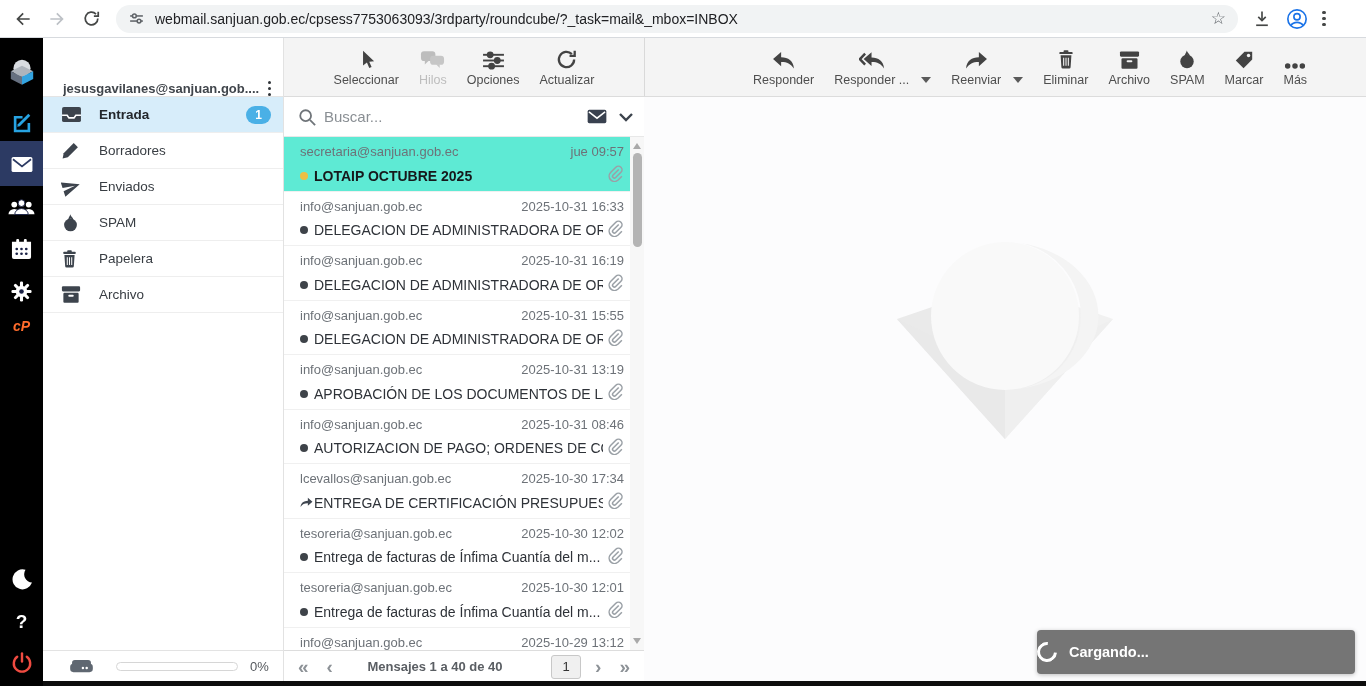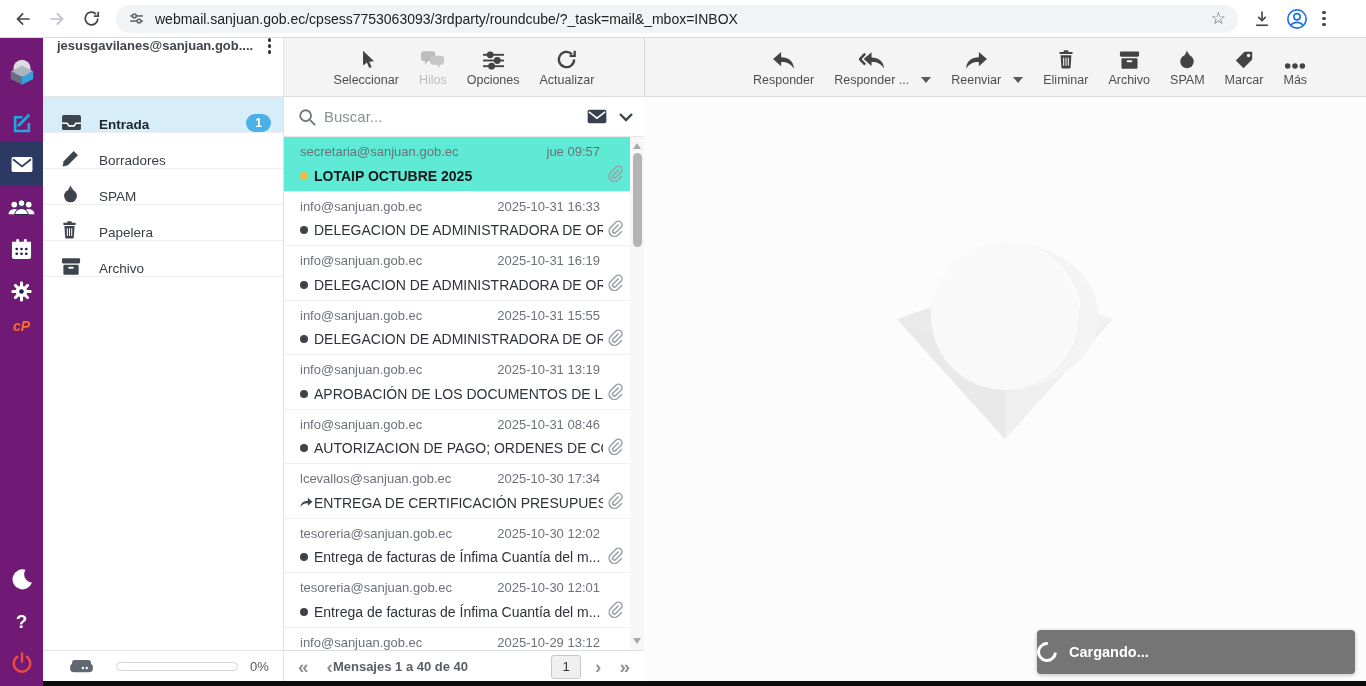--- a/index.html
+++ b/index.html
@@ -13,31 +13,31 @@
   #urlbar .url-text { flex:1; font-size:14px; color:#202124; white-space:nowrap; overflow:hidden; margin-left:10px; }
   .star { font-size:17px; color:#5f6368; }
   #chrome .right-icons { display:flex; align-items:center; gap:14px; margin-left:14px; }
   .vdots { display:flex; flex-direction:column; gap:2.5px; align-items:center; }
   .vdots i { width:3.5px; height:3.5px; border-radius:50%; background:#454746; }
 
   
   #app { position:absolute; left:0; top:38px; width:1366px; height:648px; background:#fff; }
 
   
-  #nav { position:absolute; left:0; top:0; width:43px; height:648px; background:#701a75; }
+  #nav { position:absolute; left:0; top:0; width:43px; height:648px; background:#000000; }
   .nav-item { position:absolute; left:0; width:43px; display:flex; align-items:center; justify-content:center; cursor:pointer; }
   #nav-mail-tile { position:absolute; left:0; top:103px; width:43px; height:45px; background:#2c3a63; }
   .cp-logo { color:#ff6c2c; font-weight:bold; font-style:italic; font-size:14px; }
   .help-glyph { color:#fff; font-weight:bold; font-size:19px; }
 
   
   #folders { position:absolute; left:43px; top:0; width:241px; height:648px; background:#fff; border-right:1px solid #e2e2e2; }
-  #acct-row { height:59px; border-bottom:1px solid #e4e4e4; display:flex; align-items:flex-start; padding:0 12px 0 14px; }
+  #acct-row { height:59px; border-bottom:1px solid #e4e4e4; display:flex; align-items:flex-end; padding:0 12px 0 20px; }
   #acct-row .acct { flex:1; font-size:13px; font-weight:bold; color:#40454b; white-space:nowrap; overflow:hidden; }
-  .folder { height:36px; display:flex; align-items:flex-end; padding:0 12px 0 18px; border-bottom:1px solid #eeeeee; font-size:13.5px; color:#383d43; cursor:pointer; }
+  .folder { height:36px; display:flex; align-items:center; padding:0 12px 0 18px; border-bottom:1px solid #eeeeee; font-size:13.5px; color:#383d43; cursor:pointer; }
   .folder .f-icon { width:22px; height:20px; margin-right:16px; display:flex; align-items:center; }
   .folder.active { background:#d7edfa; font-weight:bold; color:#23272c; }
   .folder .flabel { flex:1; }
   .badge { background:#4ab0e6; color:#fff; font-size:12px; font-weight:bold; border-radius:10px; padding:2px 9px; }
   #folders-footer { position:absolute; left:0; bottom:0; width:240px; height:36px; border-top:1px solid #e3e3e3; display:flex; align-items:center; padding:0 12px 4px 26px; background:#fff; }
   #quota-bar { width:122px; height:9px; border:1px solid #d6d6d6; border-radius:5px; margin-left:22px; background:#fff; }
   #quota-pct { margin-left:12px; font-size:13px; color:#55595e; }
 
   
   #topbar { position:absolute; left:284px; top:0; width:1082px; height:59px; background:#f4f4f4; border-bottom:1px solid #dcdcdc; display:flex; }
@@ -51,21 +51,21 @@
 
   
   #listcol { position:absolute; left:284px; top:59px; width:360px; height:589px; background:#fff; }
   #searchrow { height:40px; border-bottom:1px solid #e8e8e8; display:flex; align-items:center; padding:0 10px 0 14px; }
   #searchrow input { flex:1; border:none; outline:none; font-size:15px; color:#333; margin-left:8px; background:transparent; font-family:"Liberation Sans",sans-serif; }
   #searchrow input::placeholder { color:#8a8f94; }
   #rows { position:absolute; left:0; top:40px; width:346px; height:513px; overflow:hidden; }
   .mrow { height:54.5px; border-bottom:1px solid #f0f0f0; padding:7px 6px 0 16px; cursor:pointer; background:#fff; }
   .mrow.selected { background:#5eead4; }
   .mline1 { display:flex; justify-content:space-between; font-size:13px; color:#6d7278; }
-  .mline1 .mdate { margin-right:24px; }
+  .mline1 .mdate { }
   .mline2 { display:flex; align-items:center; margin-top:6px; }
   .ind { width:14px; display:flex; align-items:center; flex:none; }
   .ind::before { content:""; width:8px; height:8px; border-radius:50%; background:#3e4349; }
   .ind[data-indicator="dot-orange"]::before { background:#eebf45; }
   .ind[data-indicator="forward"]::before, .ind[data-indicator="none"]::before { display:none; }
   .ind svg { display:none; }
   .ind[data-indicator="forward"] svg { display:block; }
   .msubj { flex:1; font-size:14px; font-weight:500; color:#2e3238; white-space:nowrap; overflow:hidden; }
   .mrow.selected .msubj { font-weight:bold; color:#16181b; }
   .clip { flex:none; margin-left:4px; }
@@ -73,21 +73,21 @@
   
   #sbar { position:absolute; right:0; top:40px; width:14px; height:513px; background:#f7f7f7; }
   .sb-arrow { position:absolute; left:3px; width:0; height:0; border-left:4px solid transparent; border-right:4px solid transparent; }
   .sb-up { top:6px; border-bottom:6px solid #a9a9a9; }
   .sb-down { bottom:6px; border-top:6px solid #a9a9a9; }
   #sb-thumb { position:absolute; left:2.5px; top:16px; width:9px; height:94px; border-radius:5px; background:#b4b4b4; }
 
   
   #pager { position:absolute; left:284px; top:612px; width:360px; height:36px; background:#fff; border-top:1px solid #dddddd; display:flex; align-items:center; padding:0 14px 4px 14px; }
   .pg-nav { font-size:19px; font-weight:bold; color:#8d9297; cursor:pointer; line-height:1; }
-  #pg-label { flex:1; text-align:left; font-size:13px; font-weight:bold; color:#5a5e63; }
+  #pg-label { flex:1; text-align:center; font-size:13px; font-weight:bold; color:#5a5e63; }
   #pg-box { width:30px; height:24px; background:#f0f0f0; border:1px solid #c8c8c8; border-radius:3px; font-size:13px; color:#333; text-align:center; line-height:22px; margin:0 14px; }
   #pager .gap { width:18px; }
 
   
   #preview { position:absolute; left:644px; top:59px; width:722px; height:589px; background:#fcfcfd; }
 
   
   #toast { position:absolute; left:1037px; top:592px; width:318px; height:44px; background:#757575; border-radius:4px; display:flex; align-items:center; box-shadow:0 1px 4px rgba(0,0,0,.25); }
   #spinner { width:20px; height:20px; border-radius:50%; border:3px solid #fff; border-right-color:transparent; transform:rotate(-40deg); }
   #toast span { color:#fff; font-size:14.5px; font-weight:bold; margin-left:12px; }
@@ -245,20 +245,28 @@
     <div class="folder">
       <span class="f-icon">
         <svg width="19" height="19" viewBox="0 0 20 20">
             <path d="M13.4 2.2l4.4 4.4L7.2 17.2l-5.5 1.1 1.1-5.5z" fill="#3d444d"></path>
           </svg>
       </span>
       <span class="flabel">Borradores</span>
     </div>
     <div class="folder">
       <span class="f-icon">
+        <svg width="20" height="20" viewBox="0 0 24 24">
+            <path d="M2 21L23 12 2 3v7l15 2L2 14z" fill="#3d444d" transform="rotate(-18 12 12)"></path>
+          </svg>
+      </span>
+      <span class="flabel">Enviados</span>
+    </div>
+    <div class="folder">
+      <span class="f-icon">
         <svg width="19" height="20" viewBox="0 0 22 22">
             <circle cx="11" cy="13.2" r="7.4" fill="#3d444d"></circle>
             <path d="M10.8 1c.4 2.6 3.1 3.5 3.5 6.2l-3.1-1.3-2.7 1.9C8.1 4.8 10.4 3.7 10.8 1z" fill="#3d444d"></path>
           </svg>
       </span>
       <span class="flabel">SPAM</span>
     </div>
     <div class="folder">
       <span class="f-icon">
         <svg width="17" height="20" viewBox="0 0 20 22">

